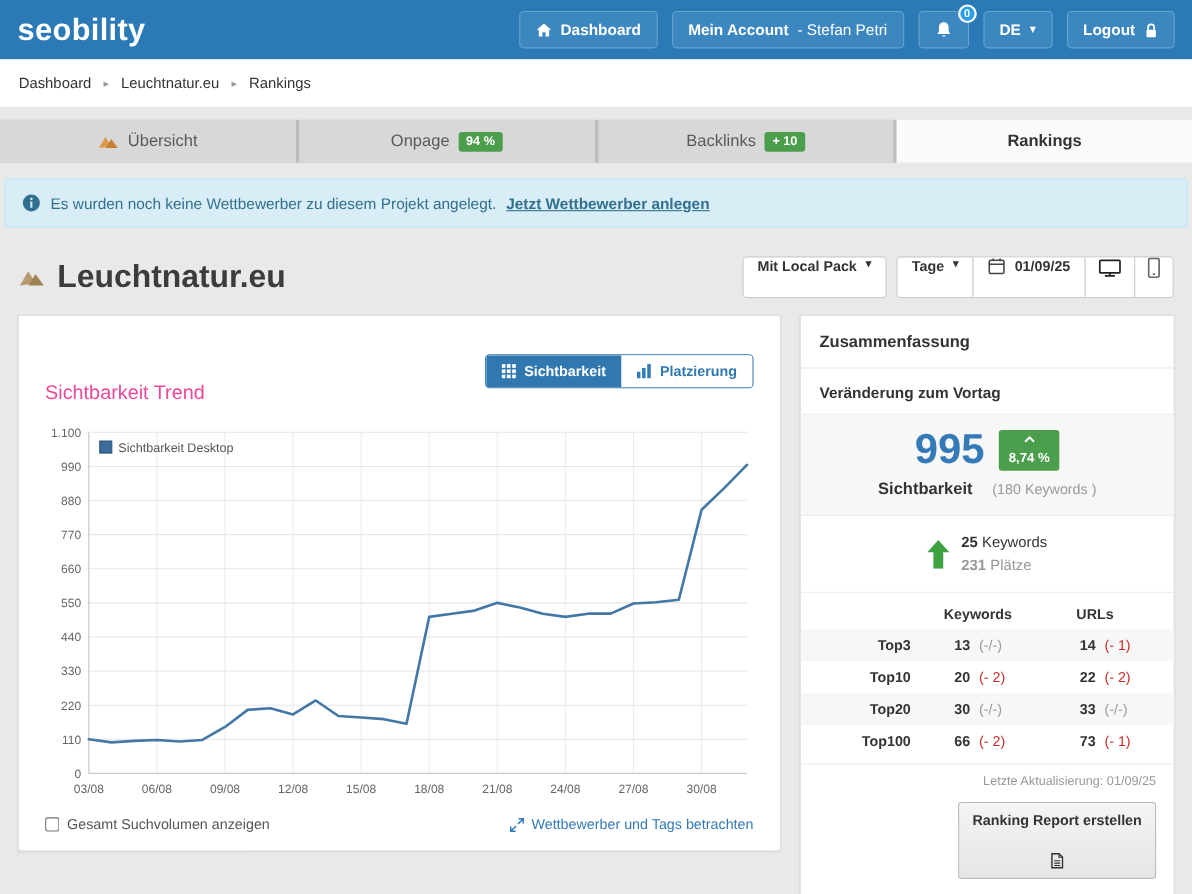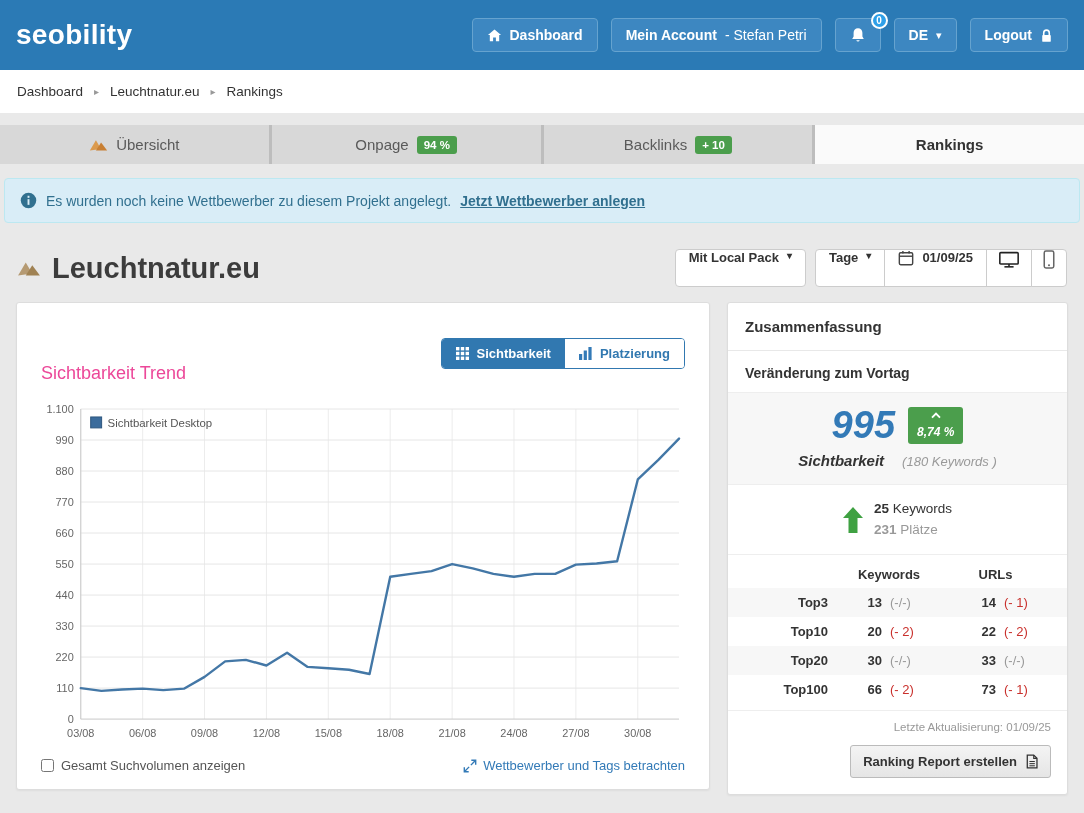--- a/index.html
+++ b/index.html
@@ -8,21 +8,21 @@
     font-family: "Liberation Sans", sans-serif;
     background: #e9e9e9;
     color: #333;
     overflow: hidden;
     position: relative;
   }
   svg text { font-family: "Liberation Sans", sans-serif; }
   button { font-family: inherit; cursor: pointer; }
 
   
-  .header { height:70px; background:#2b7ab5; display:flex; align-items:center; padding:0 16px; }
+  .header { height:54px; background:#2b7ab5; display:flex; align-items:center; padding:0 16px; }
   .logo { color:#fff; font-size:28px; font-weight:bold; letter-spacing:.3px; cursor:pointer; }
   .header-actions { margin-left:auto; display:flex; gap:13px; align-items:center; }
   .hbtn { background:#3d87c1; border:1px solid #66a3cf; border-radius:4px; color:#fff;
           font-size:14px; height:34px; padding:0 14px; display:flex; align-items:center; gap:8px; position:relative; }
   .hbtn b { font-weight:bold; }
   .hbtn .caret { font-size:11px; line-height:1; }
   .bell-badge { position:absolute; top:-7px; right:-8px; min-width:17px; height:17px; border-radius:9px;
                 background:#2e9fe8; border:2px solid #fff; color:#fff; font-size:10px; font-weight:bold;
                 display:flex; align-items:center; justify-content:center; padding:0 2px; }
 
@@ -69,21 +69,21 @@
   .tog.inactive { background:#fff; color:#3178b0; }
   .chart-wrap { margin-top:4px; }
   .trend-foot { display:flex; align-items:center; margin-top:10px; font-size:13px; color:#555; }
   .trend-foot label { margin-left:7px; cursor:pointer; }
   .comp-link { margin-left:auto; color:#337ab7; display:flex; align-items:center; gap:6px; cursor:pointer; text-decoration:none; font-size:13px; }
 
   
   .summary-card { width:341px; flex:none; }
   .sum-header { padding:15px 17px; font-size:15px; font-weight:bold; color:#333; border-bottom:1px solid #e8e8e8; }
   .sum-sub { padding:14px 17px 11px; font-size:14px; font-weight:bold; color:#333; }
-  .value-panel { background:#f7f7f7; border-top:1px solid #eee; border-bottom:1px solid #eee; padding:13px 0 15px; text-align:center;font-style:italic; }
+  .value-panel { background:#f7f7f7; border-top:1px solid #eee; border-bottom:1px solid #eee; padding:13px 0 15px; text-align:center; }
   .value-line { display:flex; align-items:center; justify-content:center; gap:13px; }
   .big-num { font-size:38px; font-weight:bold; color:#337ab7; line-height:1; }
   .badge-green { background:#4b9e4c; color:#fff; font-size:12px; font-weight:bold; padding:5px 9px; border-radius:3px;
                  display:flex; align-items:center; gap:6px;flex-direction:column; }
   .value-label-line { margin-top:8px; font-size:15px; }
   .value-label { font-weight:bold; color:#333; }
   .value-sublabel { color:#999; font-size:13px; margin-left:18px; }
   .arrows-row { display:flex; justify-content:center; gap:30px; padding:14px 10px 13px; border-bottom:1px solid #eee; }
   .arrow-block { display:flex; align-items:center; gap:11px; }
   .arrow-text { font-size:13.5px; line-height:1.55; }
@@ -96,21 +96,21 @@
   .t-row { display:grid; grid-template-columns:94px 44px 58px 56px 1fr; padding:7px 16px; align-items:center; }
   .t-row.striped { background:#f7f7f7; }
   .t-label { font-weight:bold; text-align:right; padding-right:10px; }
   .t-val { font-weight:bold; text-align:right; }
   .chg { padding-left:8px; }
   .chg.neg { color:#c9302c; }
   .chg.muted { color:#999; }
   .last-update { border-top:1px solid #eee; margin-top:6px; padding:10px 16px 2px; font-size:11.5px; color:#999; text-align:right; }
   .report-row { padding:10px 16px 16px; text-align:right; }
   .report-btn { background:linear-gradient(#f4f4f4,#e5e5e5); border:1px solid #bbb; border-radius:3px;
-                padding:8px 12px; font-size:13px; font-weight:bold; color:#333; display:inline-flex; align-items:center; gap:9px; }
+                padding:8px 12px; font-size:13px; font-weight:bold; color:#333; display:inline-flex; align-items:center; gap:22px;flex-direction:column; }
 </style>
 </head>
 <body>
 
 <div class="header">
   <div class="logo">seobility</div>
   <div class="header-actions">
     <button class="hbtn">
       <svg width="15" height="15" viewBox="0 0 16 16">
           <path d="M8 1.5 L15 7.5 H13 V14 H9.5 V10 H6.5 V14 H3 V7.5 H1 Z" fill="#fff"></path>

